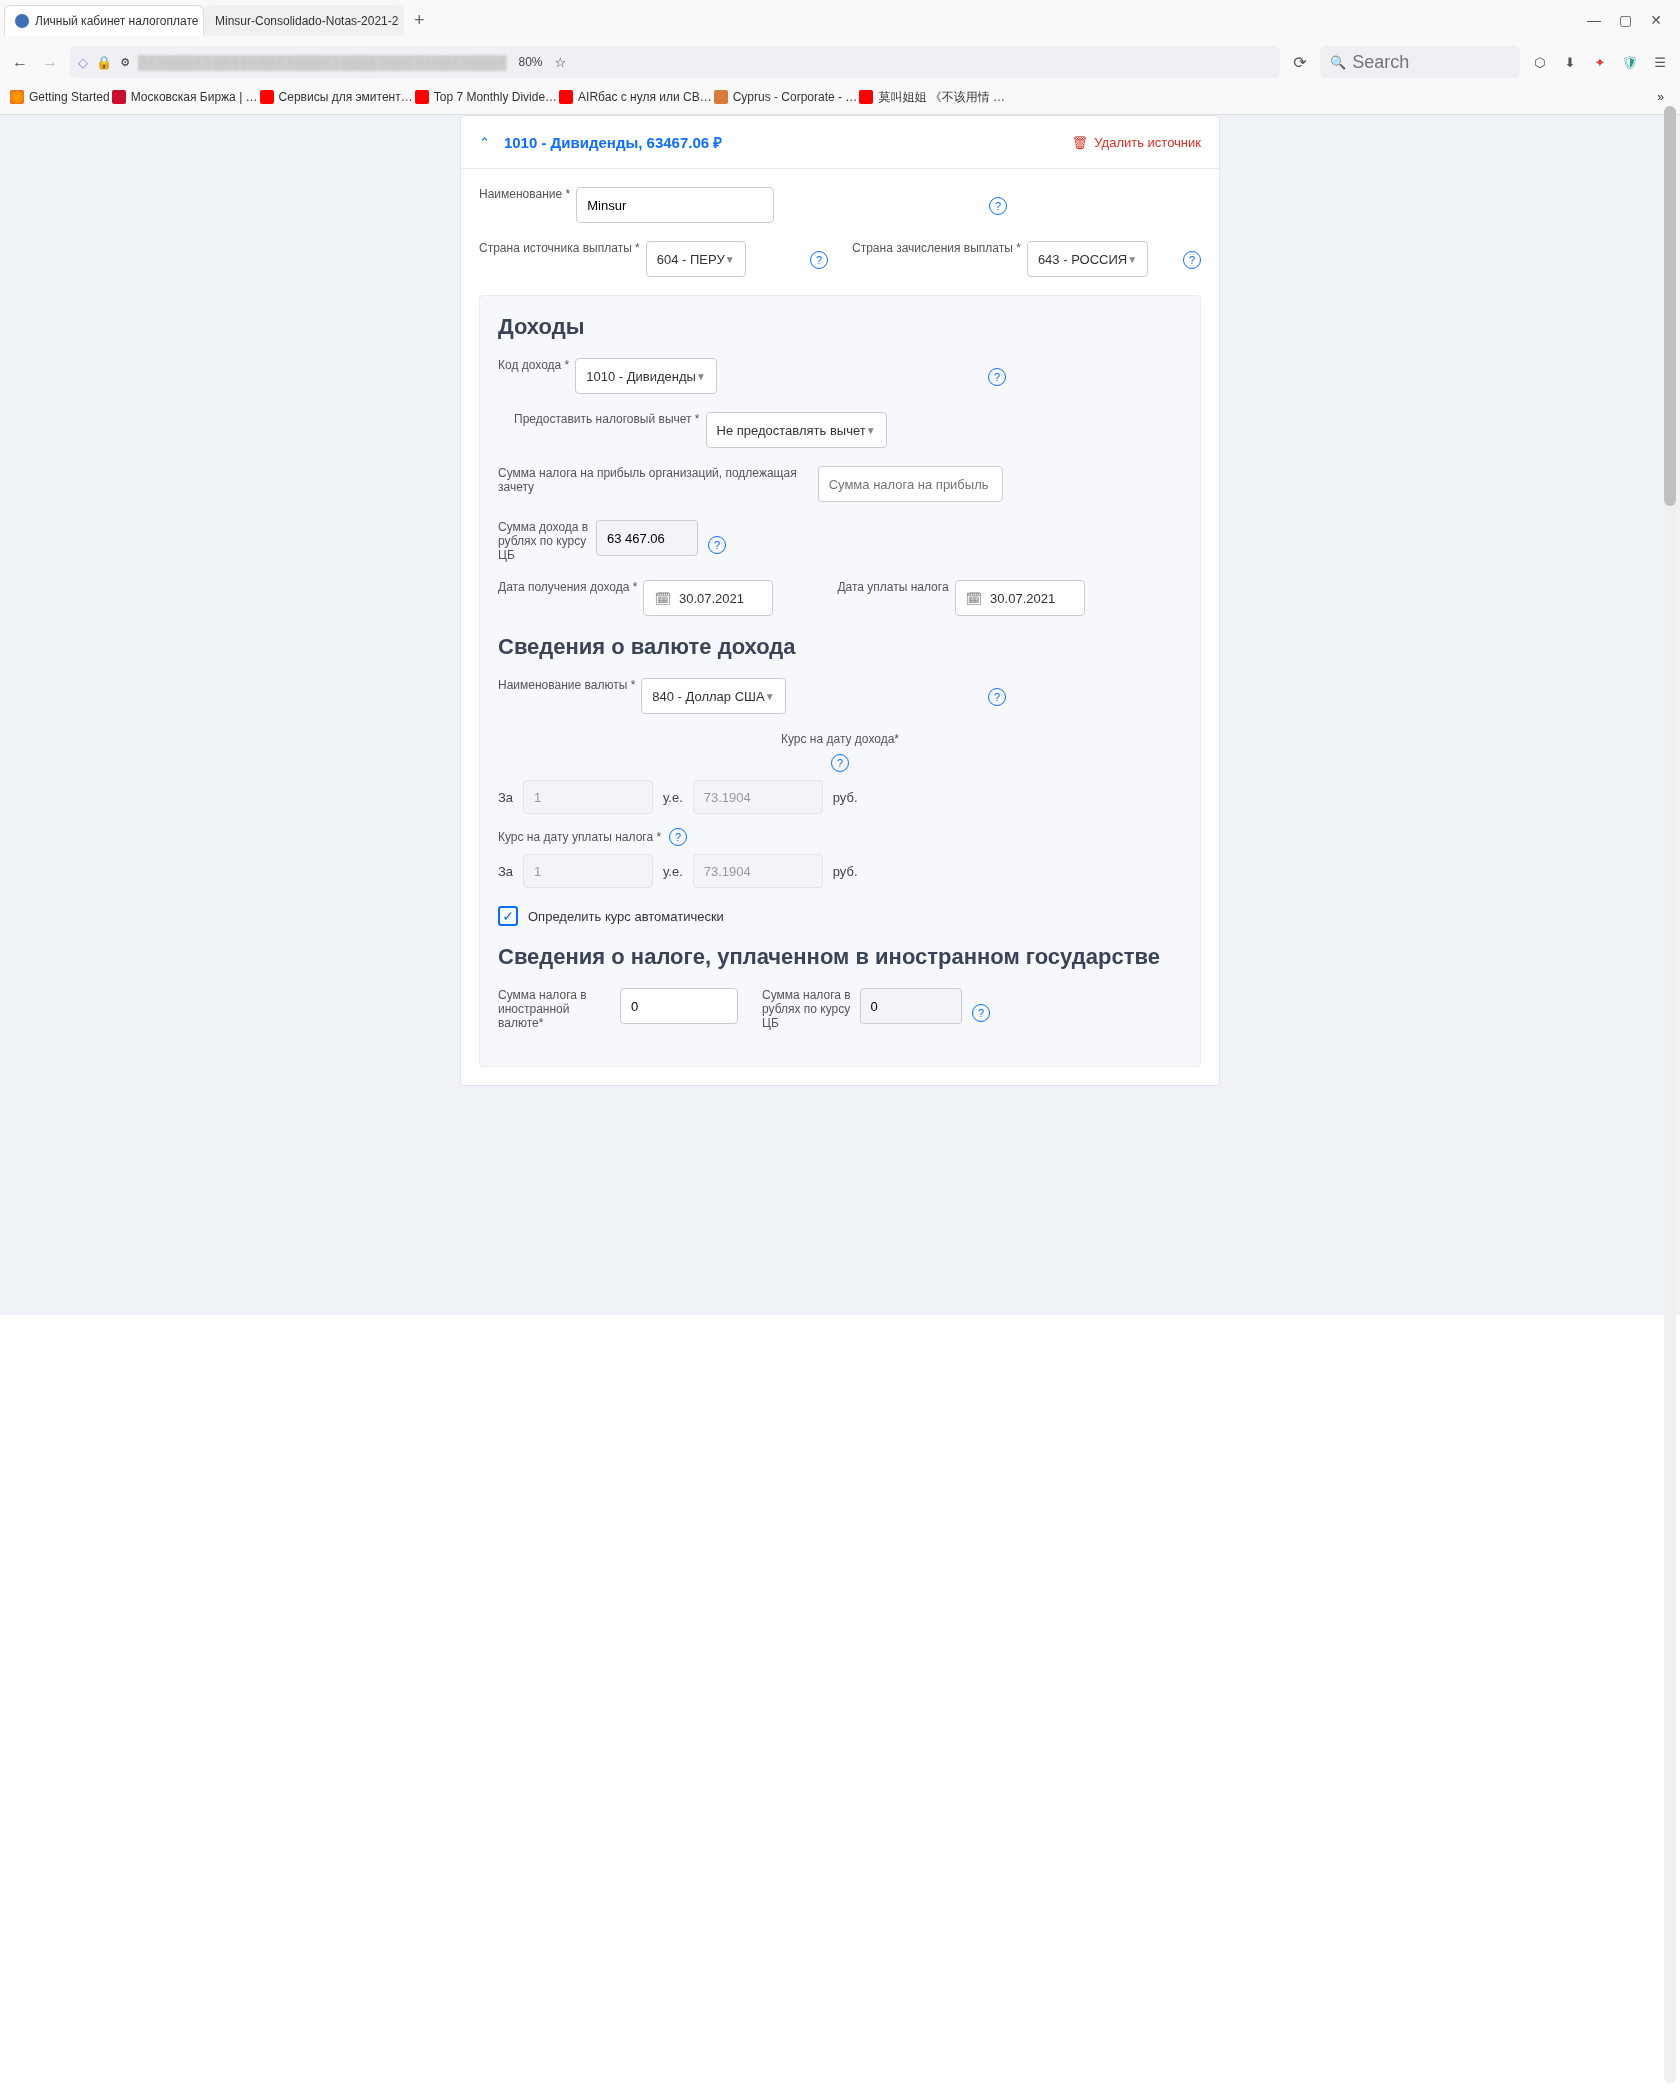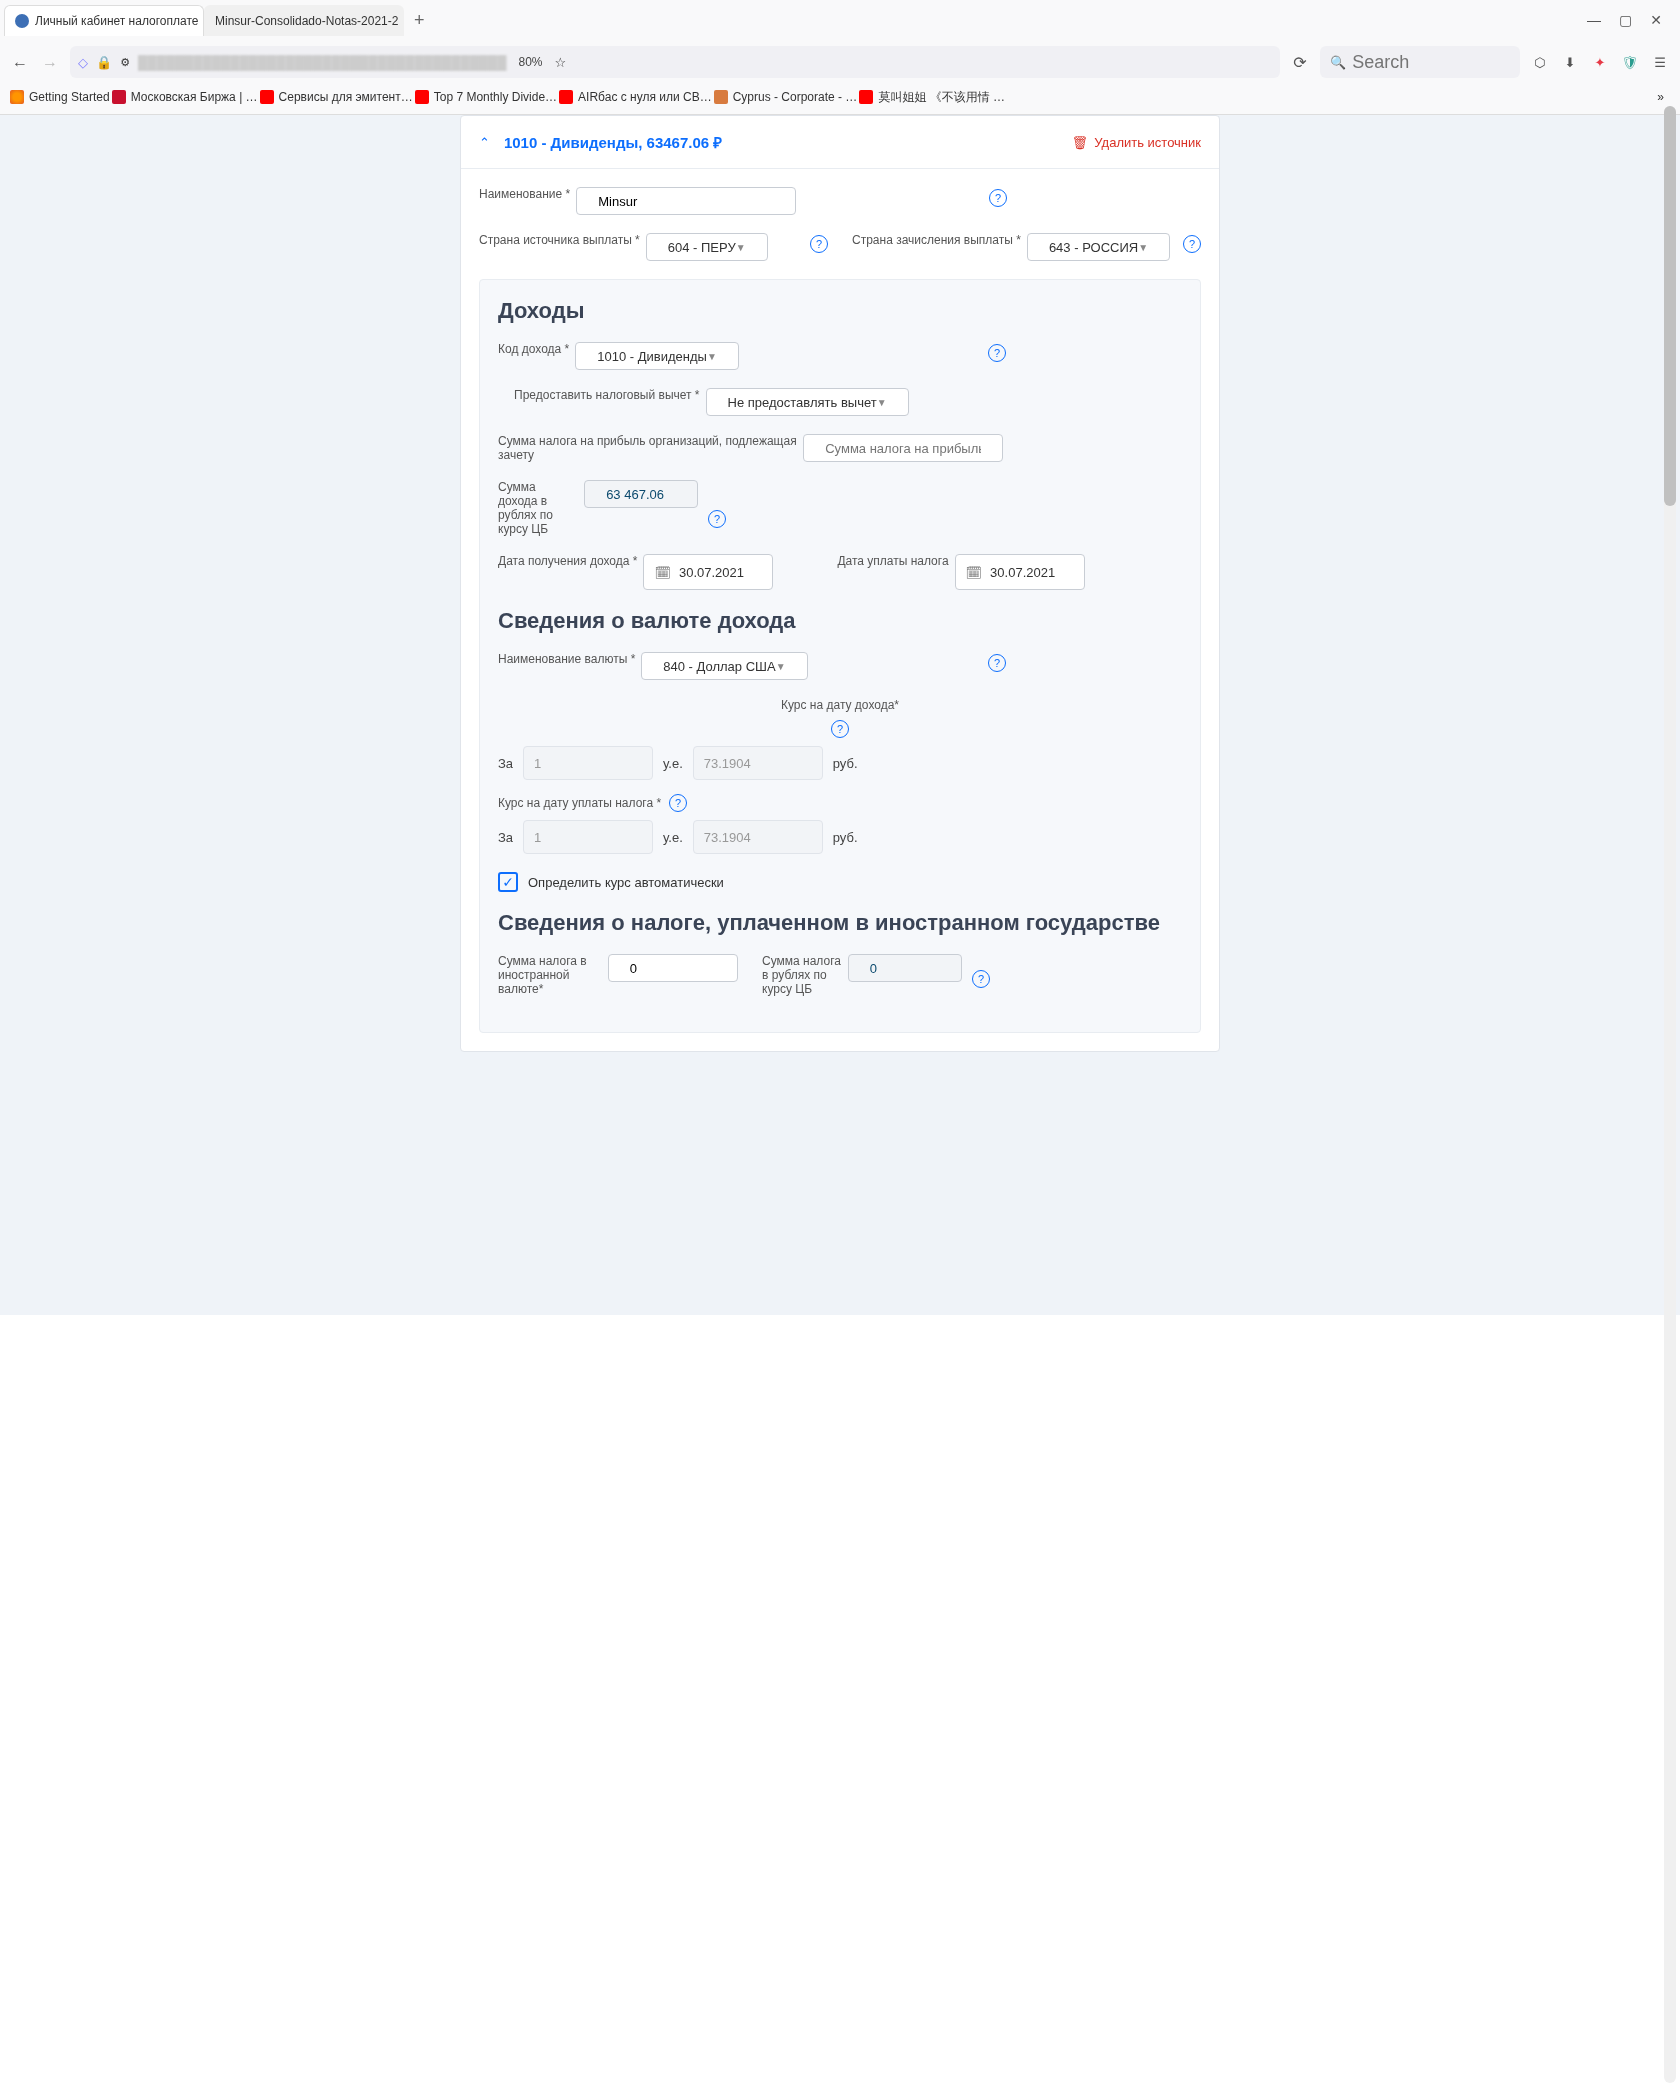--- a/index.html
+++ b/index.html
@@ -44,24 +44,24 @@
 .panel-title { color: #0d6efd; font-weight: bold; font-size: 15px; }
 .delete-src { margin-left: auto; display: flex; align-items: center; gap: 6px; color: #d93025; font-size: 13px; cursor: pointer; }
 
 .panel-body { padding: 18px; }
 .row { display: flex; gap: 24px; margin-bottom: 18px; }
 .field { display: flex; flex-direction: row; gap: 6px; }
 .field.half { flex: 1; }
 .field.med { width: 500px; }
 .field.sm { width: 240px; }
 .label { font-size: 12px; color: #555; }
-.input, .select { height: 28px; border: 1px solid #c8cdd4; border-radius: 4px; padding: 0 21px; font-size: 13px; background: #fff; display: flex; align-items: center; justify-content: space-between; }
+.input, .select { height: 36px; border: 1px solid #c8cdd4; border-radius: 4px; padding: 0 10px; font-size: 13px; background: #fff; display: flex; align-items: center; justify-content: space-between; }
 .input input { border: none; outline: none; width: 100%; font-size: 13px; background: transparent; }
 .input.disabled, .select.disabled { background: #f2f4f7; color: #888; }
-.input.disabled input { color: #0c4a6e; }
+.input.disabled input { color: #000000; }
 .select .caret { color: #888; font-size: 10px; }
 .help { width: 18px; height: 18px; border: 1.5px solid #0d6efd; border-radius: 50%; color: #0d6efd; font-size: 11px; display: flex; align-items: center; justify-content: center; align-self: flex-end; margin-bottom: 8px; cursor: pointer; flex-shrink: 0; }
 .with-help { display: flex; gap: 10px; align-items: flex-end; }
 
 .section { background: #f6f8fb; border: 1px solid #e8ecf1; border-radius: 4px; padding: 18px; margin-top: 6px; }
 .section h2 { font-size: 22px; font-weight: bold; color: #3a4456; margin-bottom: 18px; font-family: Arial, sans-serif; }
 .section h2.mt { margin-top: 14px; }
 
 .date-input { display: flex; align-items: center; gap: 8px; height: 36px; border: 1px solid #c8cdd4; border-radius: 4px; padding: 0 10px; width: 130px; background: #fff; }
 .date-input .cal { color: #666; }

